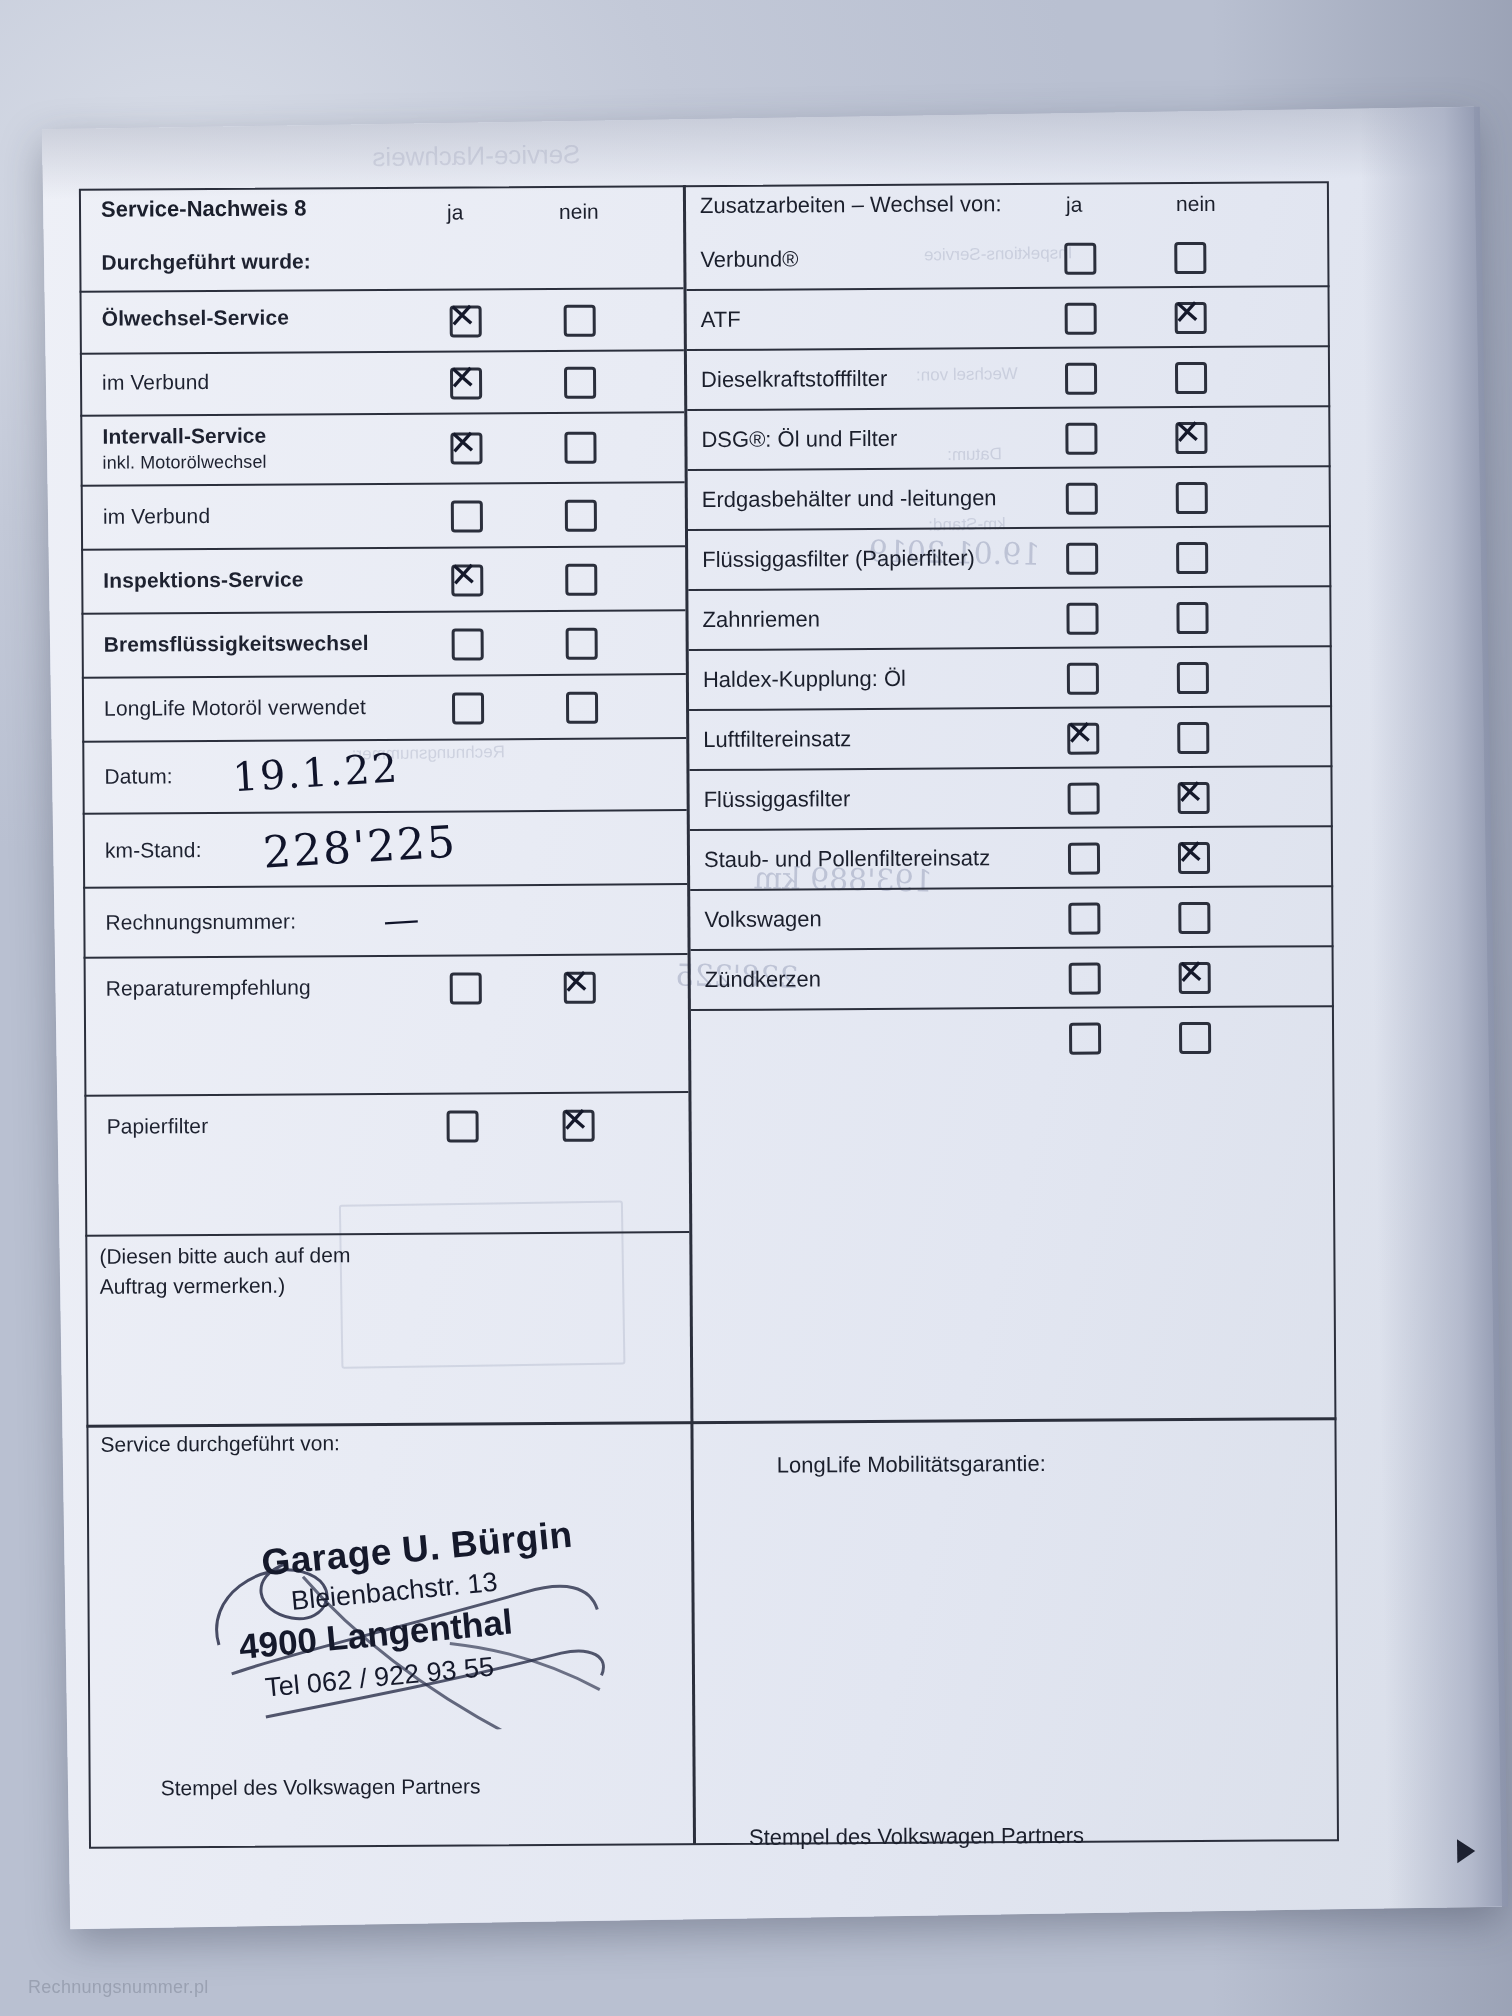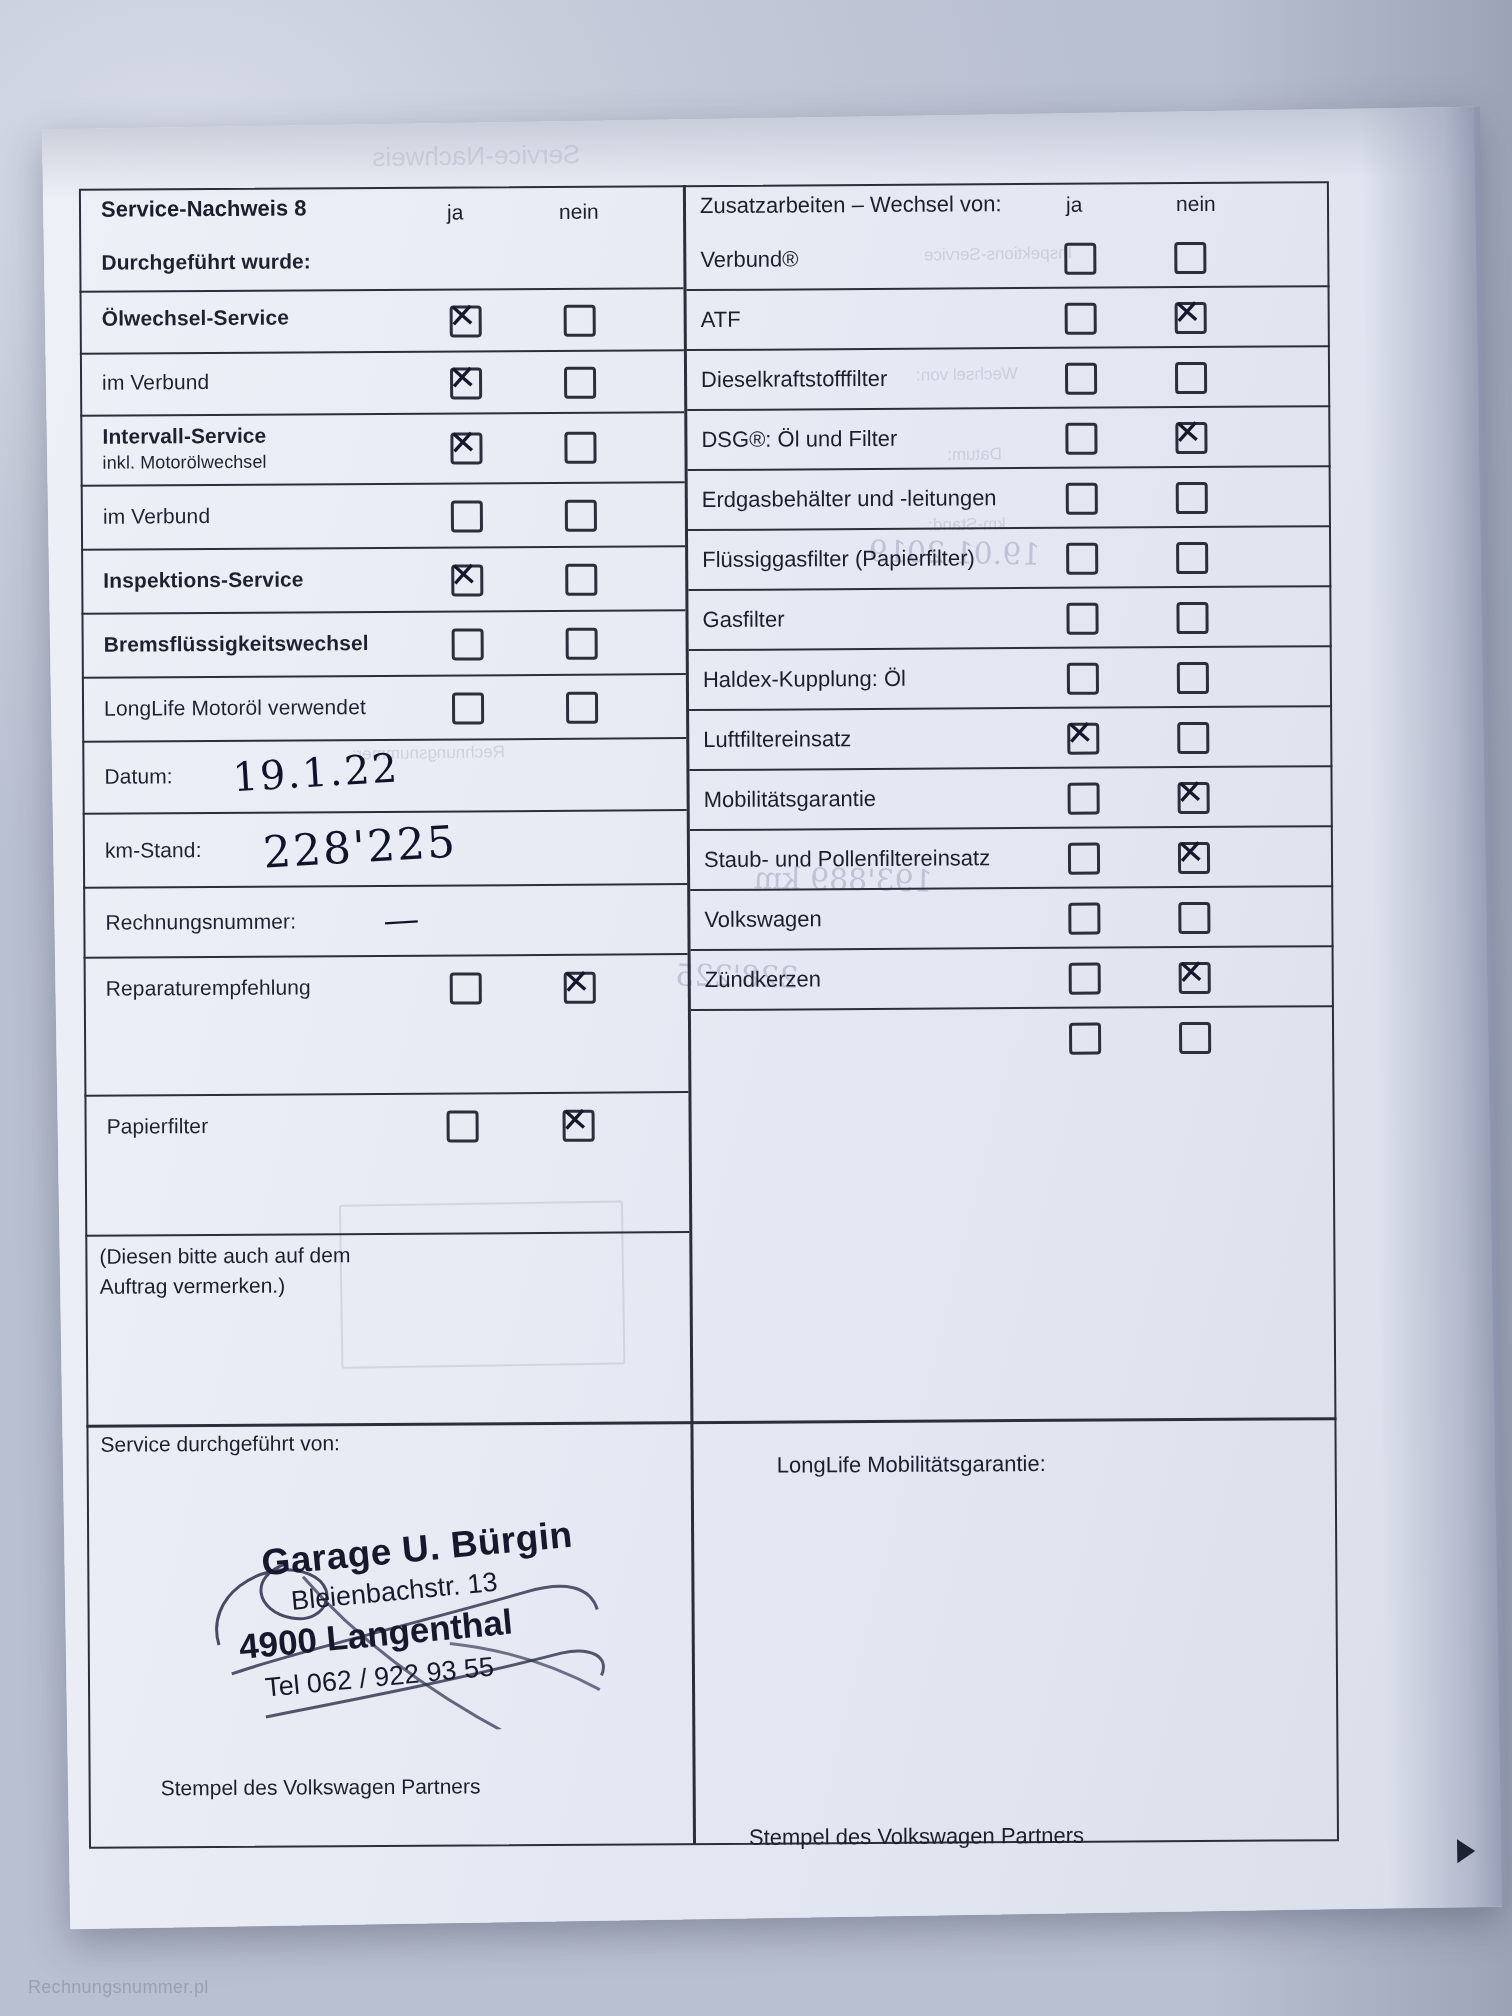--- a/index.html
+++ b/index.html
@@ -392,21 +392,21 @@
         <div class="rlbl">Flüssiggasfilter (Papierfilter)</div>
         <div class="cb" style="left:378px;top:14px;">
             <span class="x"></span>
           </div>
         <div class="cb" style="left:488px;top:14px;">
             <span class="x"></span>
           </div>
       </div>
 
       <div class="rrow" style="top:406px;">
-        <div class="rlbl">Gasfilter</div>
+        <div class="rlbl">Zahnriemen</div>
         <div class="cb" style="left:378px;top:14px;">
             <span class="x"></span>
           </div>
         <div class="cb" style="left:488px;top:14px;">
             <span class="x"></span>
           </div>
       </div>
 
       <div class="rrow" style="top:466px;">
         <div class="rlbl">Haldex-Kupplung: Öl</div>
@@ -422,21 +422,21 @@
         <div class="rlbl">Luftfiltereinsatz</div>
         <div class="cb chk" style="left:378px;top:14px;">
             <span class="x"></span>
           </div>
         <div class="cb" style="left:488px;top:14px;">
             <span class="x"></span>
           </div>
       </div>
 
       <div class="rrow" style="top:586px;">
-        <div class="rlbl">Mobilitätsgarantie</div>
+        <div class="rlbl">Flüssiggasfilter</div>
         <div class="cb" style="left:378px;top:14px;">
             <span class="x"></span>
           </div>
         <div class="cb chk" style="left:488px;top:14px;">
             <span class="x"></span>
           </div>
       </div>
 
       <div class="rrow" style="top:646px;">
         <div class="rlbl">Staub- und Pollenfiltereinsatz</div>

